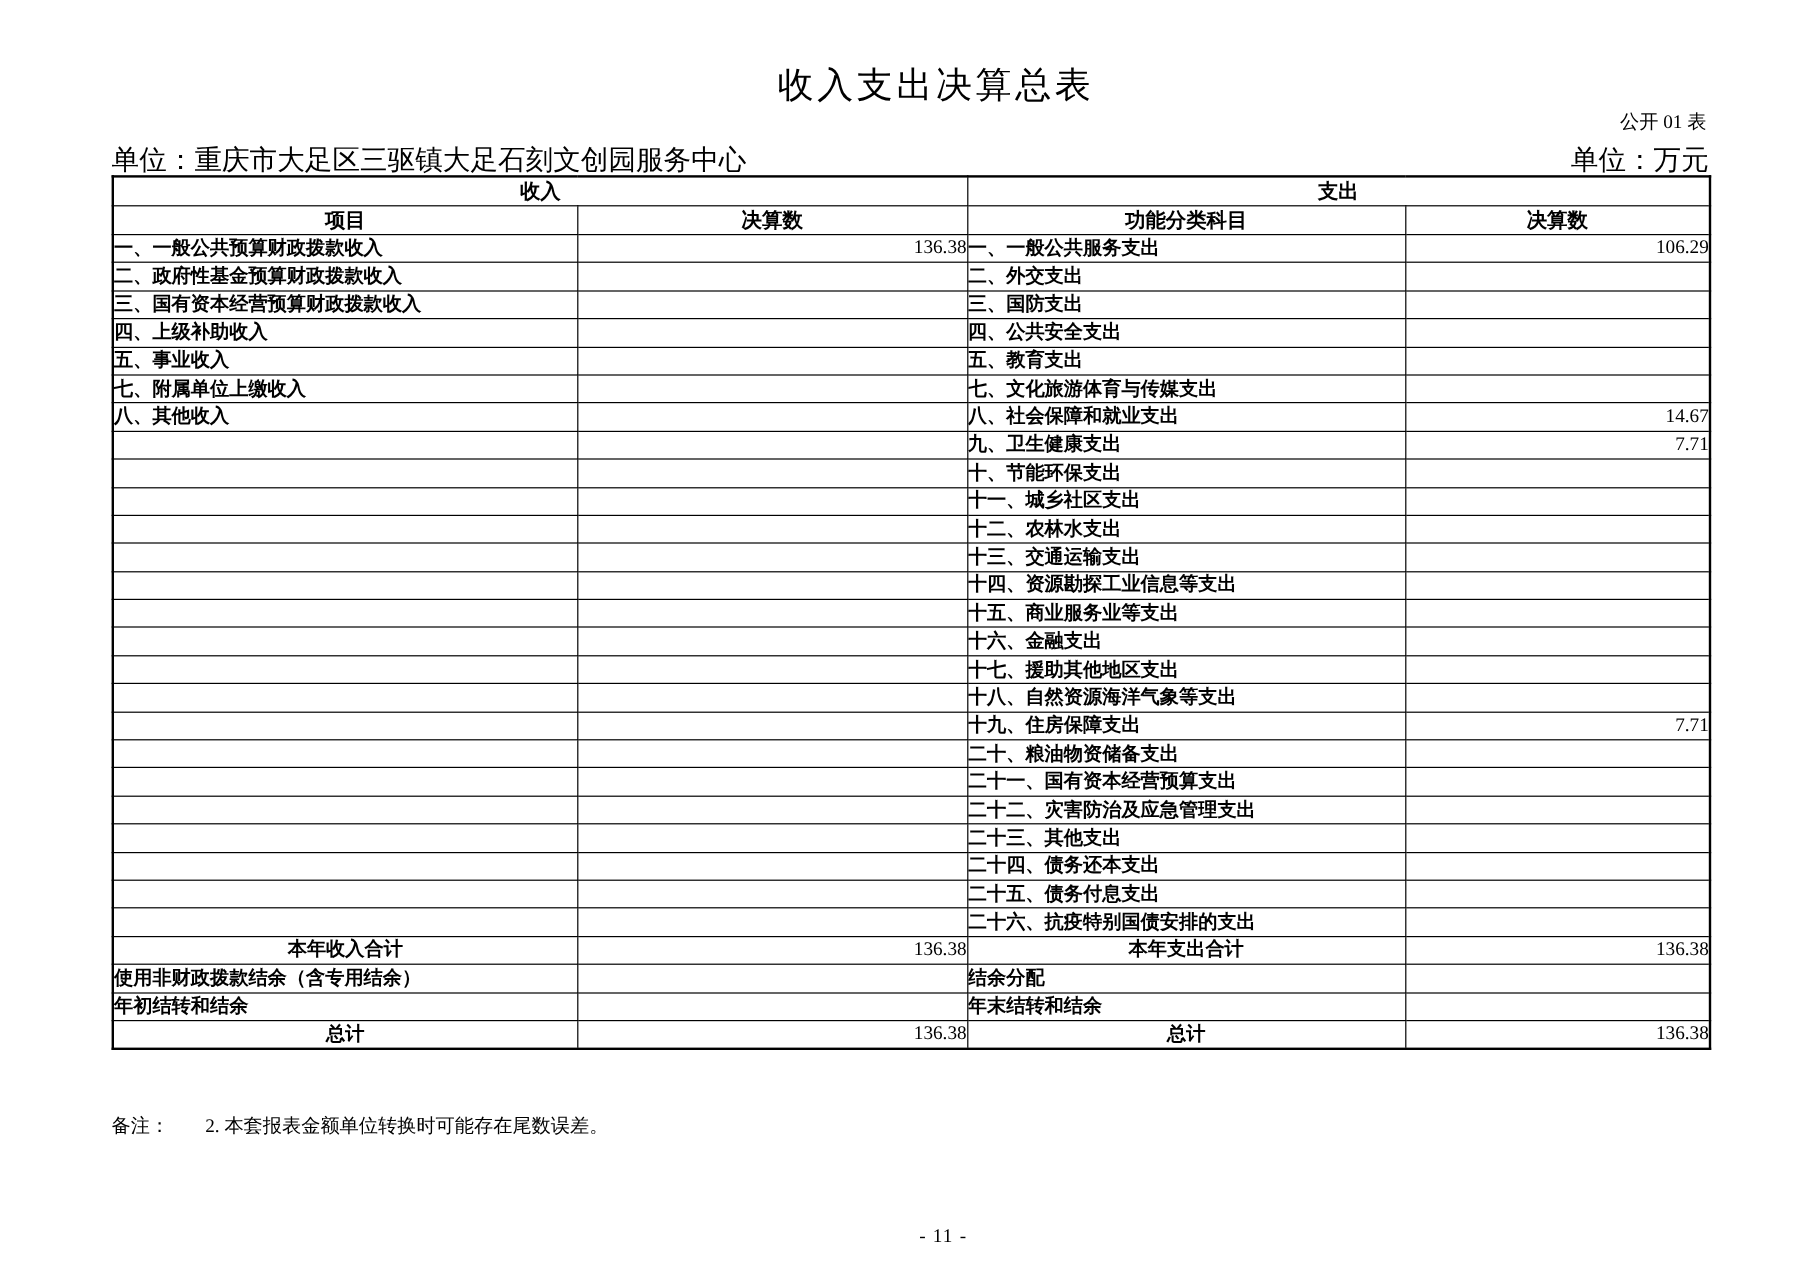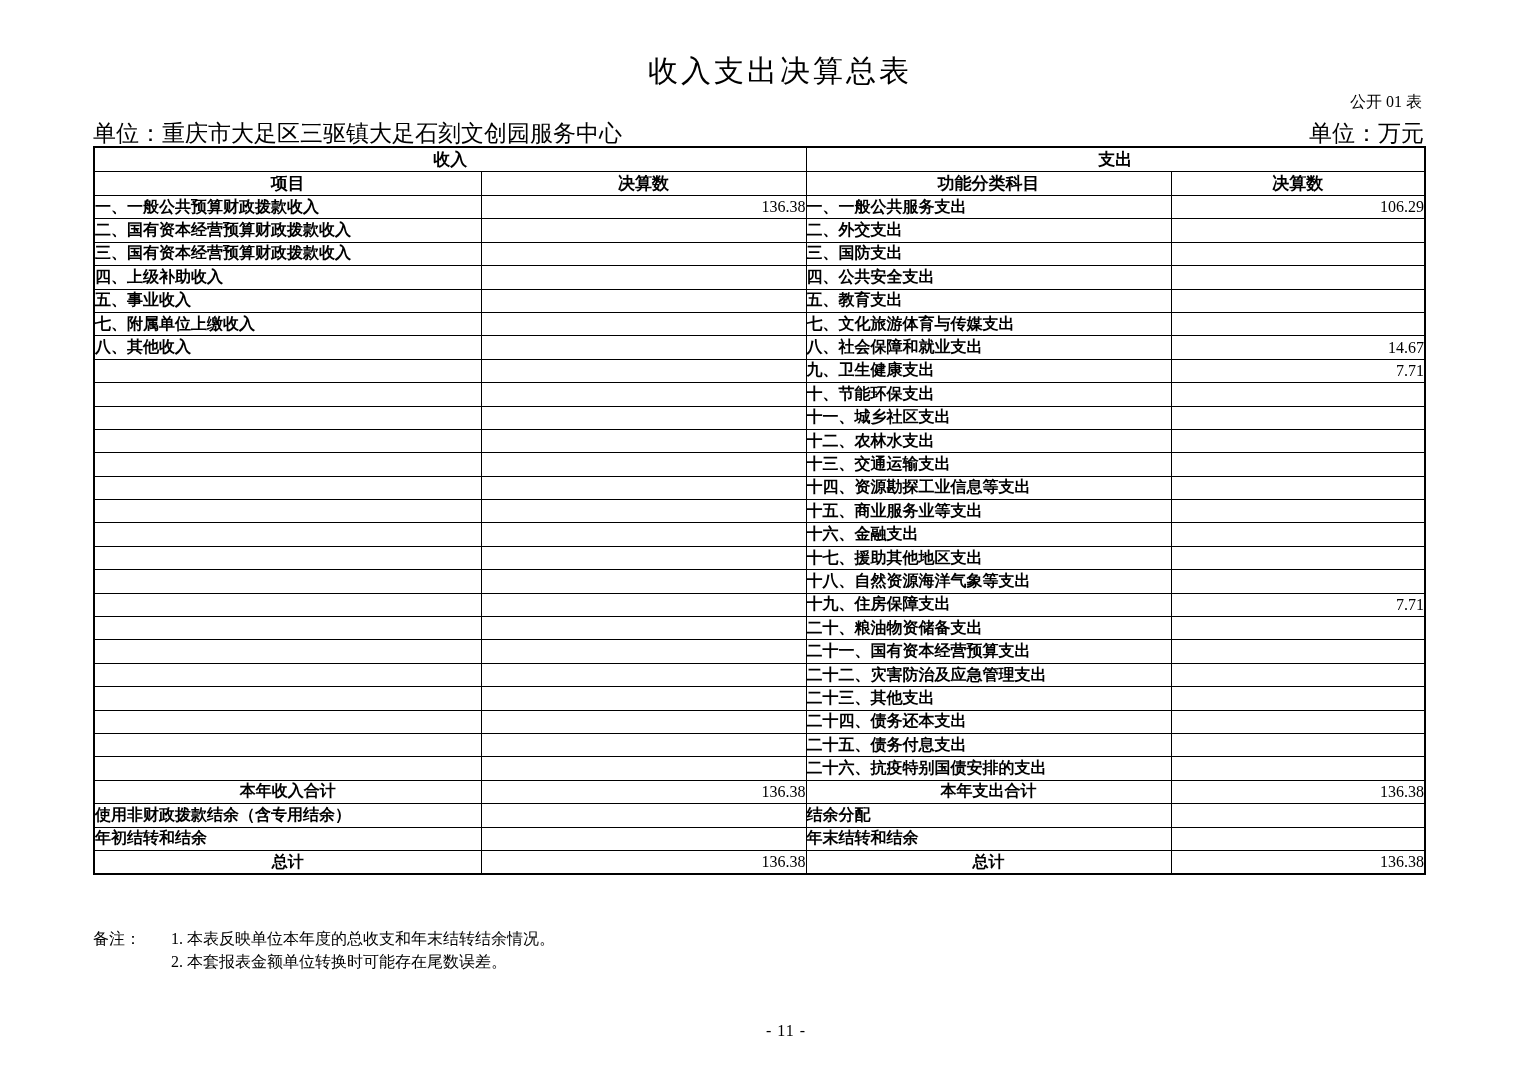--- a/index.html
+++ b/index.html
@@ -89,21 +89,21 @@
       </tr>
     </thead>
     <tbody>
         <tr>
       <td class="item">一、一般公共预算财政拨款收入</td>
       <td class="amount">136.38</td>
       <td class="item">一、一般公共服务支出</td>
       <td class="amount">106.29</td>
     </tr>
         <tr>
-      <td class="item">二、国有资本经营预算财政拨款收入</td>
+      <td class="item">二、政府性基金预算财政拨款收入</td>
       <td class="amount"></td>
       <td class="item">二、外交支出</td>
       <td class="amount"></td>
     </tr>
         <tr>
       <td class="item">三、国有资本经营预算财政拨款收入</td>
       <td class="amount"></td>
       <td class="item">三、国防支出</td>
       <td class="amount"></td>
     </tr>
@@ -262,20 +262,19 @@
       <td class="amount">136.38</td>
       <td class="item center">总计</td>
       <td class="amount">136.38</td>
     </tr>
       </tbody>
   </table>
 
   <div class="notes">
     <span class="label">备注：</span>
     <span class="note-lines">
-      <span>1. 本表反映单位本年度的总收支和年末结转结余情况。</span>
       <span>2. 本套报表金额单位转换时可能存在尾数误差。</span>
     </span>
   </div>
 
   <div class="page-number">- 11 -</div>
 
 </div>
 
 </body></html>

